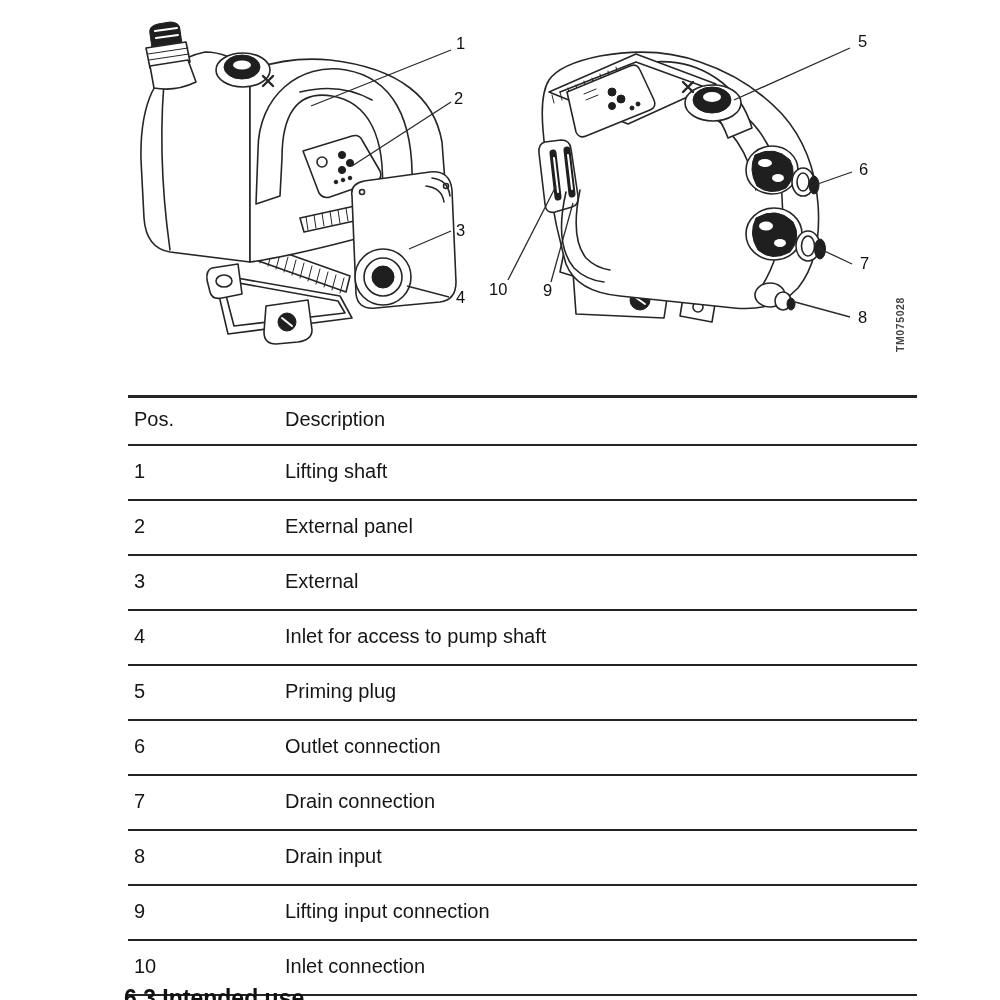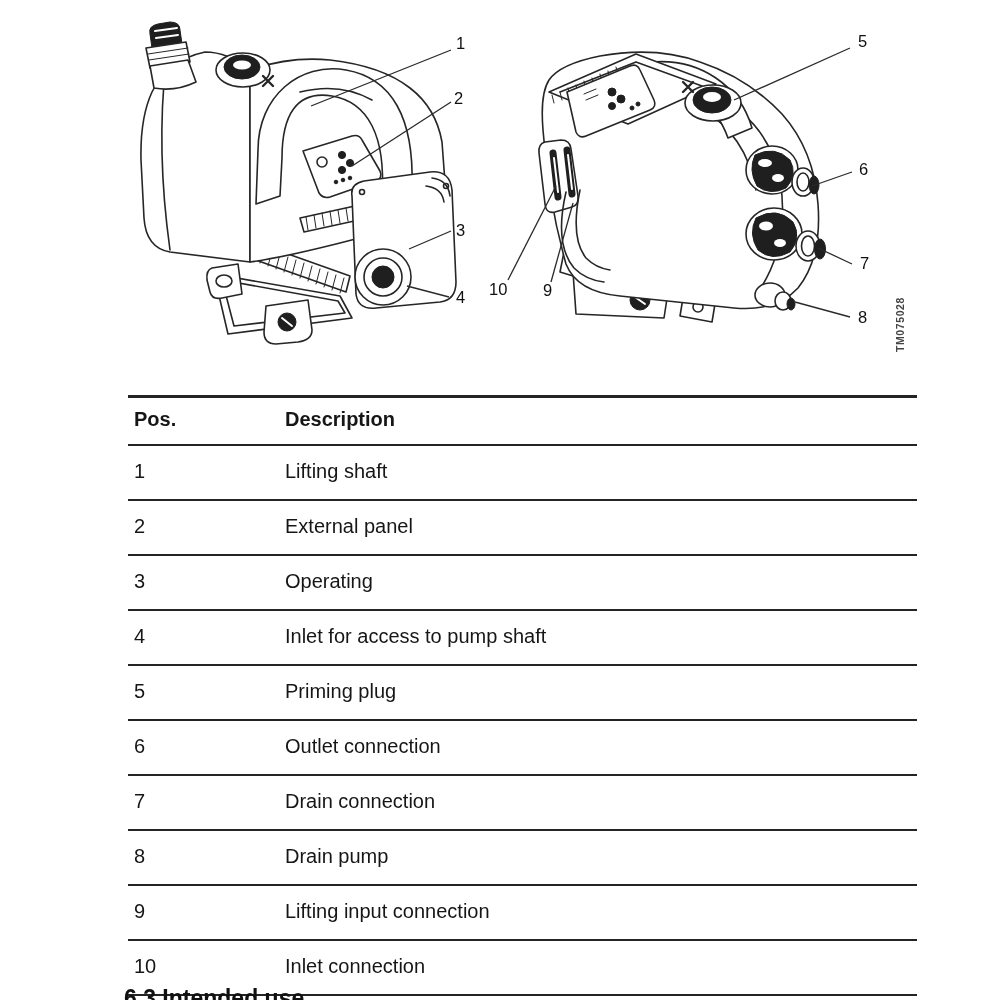--- a/index.html
+++ b/index.html
@@ -4,21 +4,21 @@
 <style>
   html,body{margin:0;padding:0;background:#ffffff;}
   .page{position:relative;width:1000px;height:1000px;background:#ffffff;overflow:hidden;
         font-family:"Liberation Sans","DejaVu Sans",sans-serif;color:#161616;}
   .figure{position:absolute;left:0;top:0;width:1000px;height:378px;}
   .figure svg{position:absolute;left:0;top:0;}
   .callout{position:absolute;font-size:16.5px;line-height:1.1;color:#101010;}
   .tm-code{position:absolute;left:894px;top:352px;transform:rotate(-90deg);transform-origin:0 0;
            font-size:10.5px;font-weight:bold;letter-spacing:0.6px;color:#454545;white-space:nowrap;}
   table.parts{position:absolute;left:128px;top:395px;width:789px;border-collapse:collapse;table-layout:fixed;}
-  table.parts th{font-size:20px;font-weight:bold;text-align:left;vertical-align:middle;
+  table.parts th{font-size:20px;font-weight:normal;text-align:left;vertical-align:middle;
       padding:10px 0 13px 6px;border-top:3px solid #242424;border-bottom:2.5px solid #242424;}
   table.parts td{font-size:20px;text-align:left;vertical-align:middle;
       padding:14px 0 16px 6px;border-bottom:2px solid #242424;}
   table.parts th:nth-child(2),table.parts td:nth-child(2){padding-left:0;}
   .section-heading{position:absolute;left:124px;top:985px;font-size:23px;font-weight:bold;color:#111;white-space:nowrap;}
   
   svg .s{stroke:#262626;stroke-width:1.6;fill:#ffffff;stroke-linejoin:round;stroke-linecap:round;}
   svg .ln{stroke:#262626;stroke-width:1.6;fill:none;stroke-linejoin:round;stroke-linecap:round;}
   svg .tk{stroke:#262626;stroke-width:1;fill:none;stroke-linecap:round;}
   svg .dk{fill:#1f1f1f;stroke:#1f1f1f;stroke-width:1;}
@@ -192,41 +192,41 @@
       <tr>
         <td>1</td>
         <td>Lifting shaft</td>
       </tr>
       <tr>
         <td>2</td>
         <td>External panel</td>
       </tr>
       <tr>
         <td>3</td>
-        <td>Operating</td>
+        <td>External</td>
       </tr>
       <tr>
         <td>4</td>
         <td>Inlet for access to pump shaft</td>
       </tr>
       <tr>
         <td>5</td>
         <td>Priming plug</td>
       </tr>
       <tr>
         <td>6</td>
         <td>Outlet connection</td>
       </tr>
       <tr>
         <td>7</td>
         <td>Drain connection</td>
       </tr>
       <tr>
         <td>8</td>
-        <td>Drain pump</td>
+        <td>Drain input</td>
       </tr>
       <tr>
         <td>9</td>
         <td>Lifting input connection</td>
       </tr>
       <tr>
         <td>10</td>
         <td>Inlet connection</td>
       </tr>
     </tbody>

